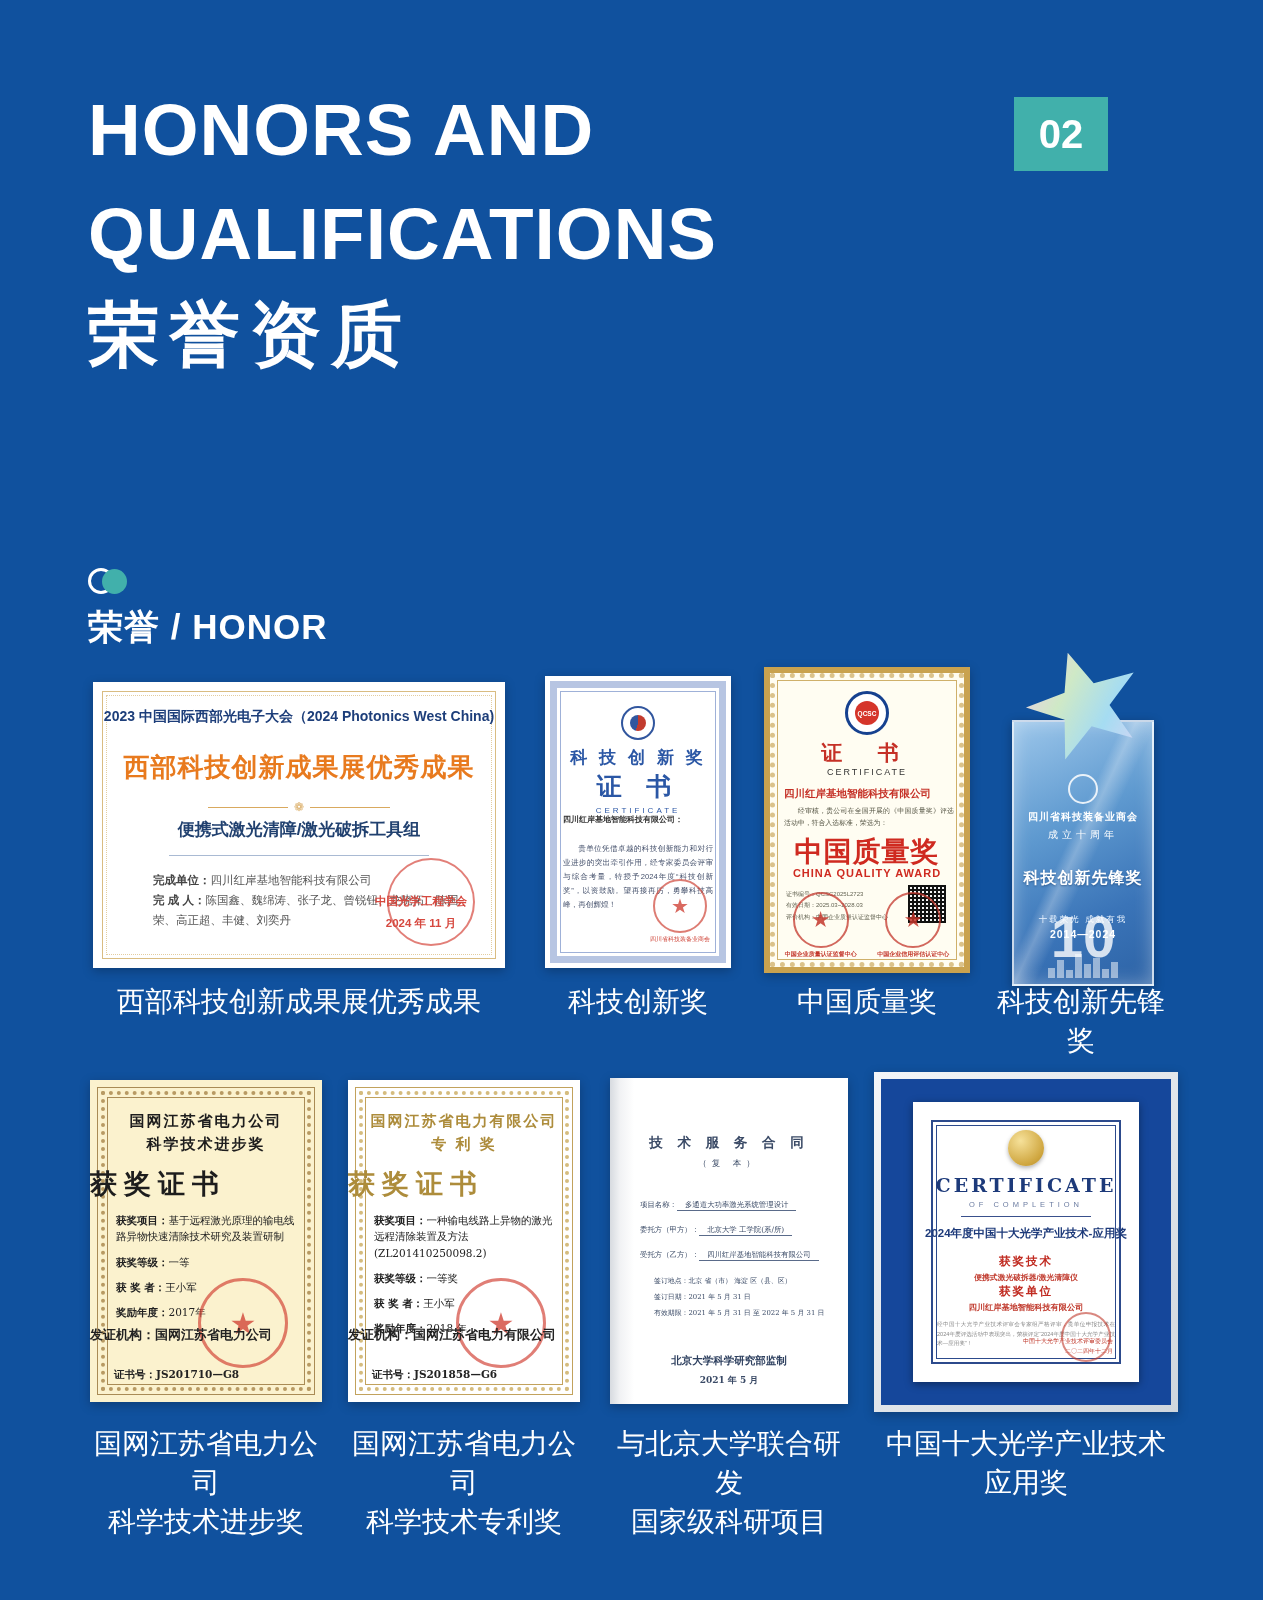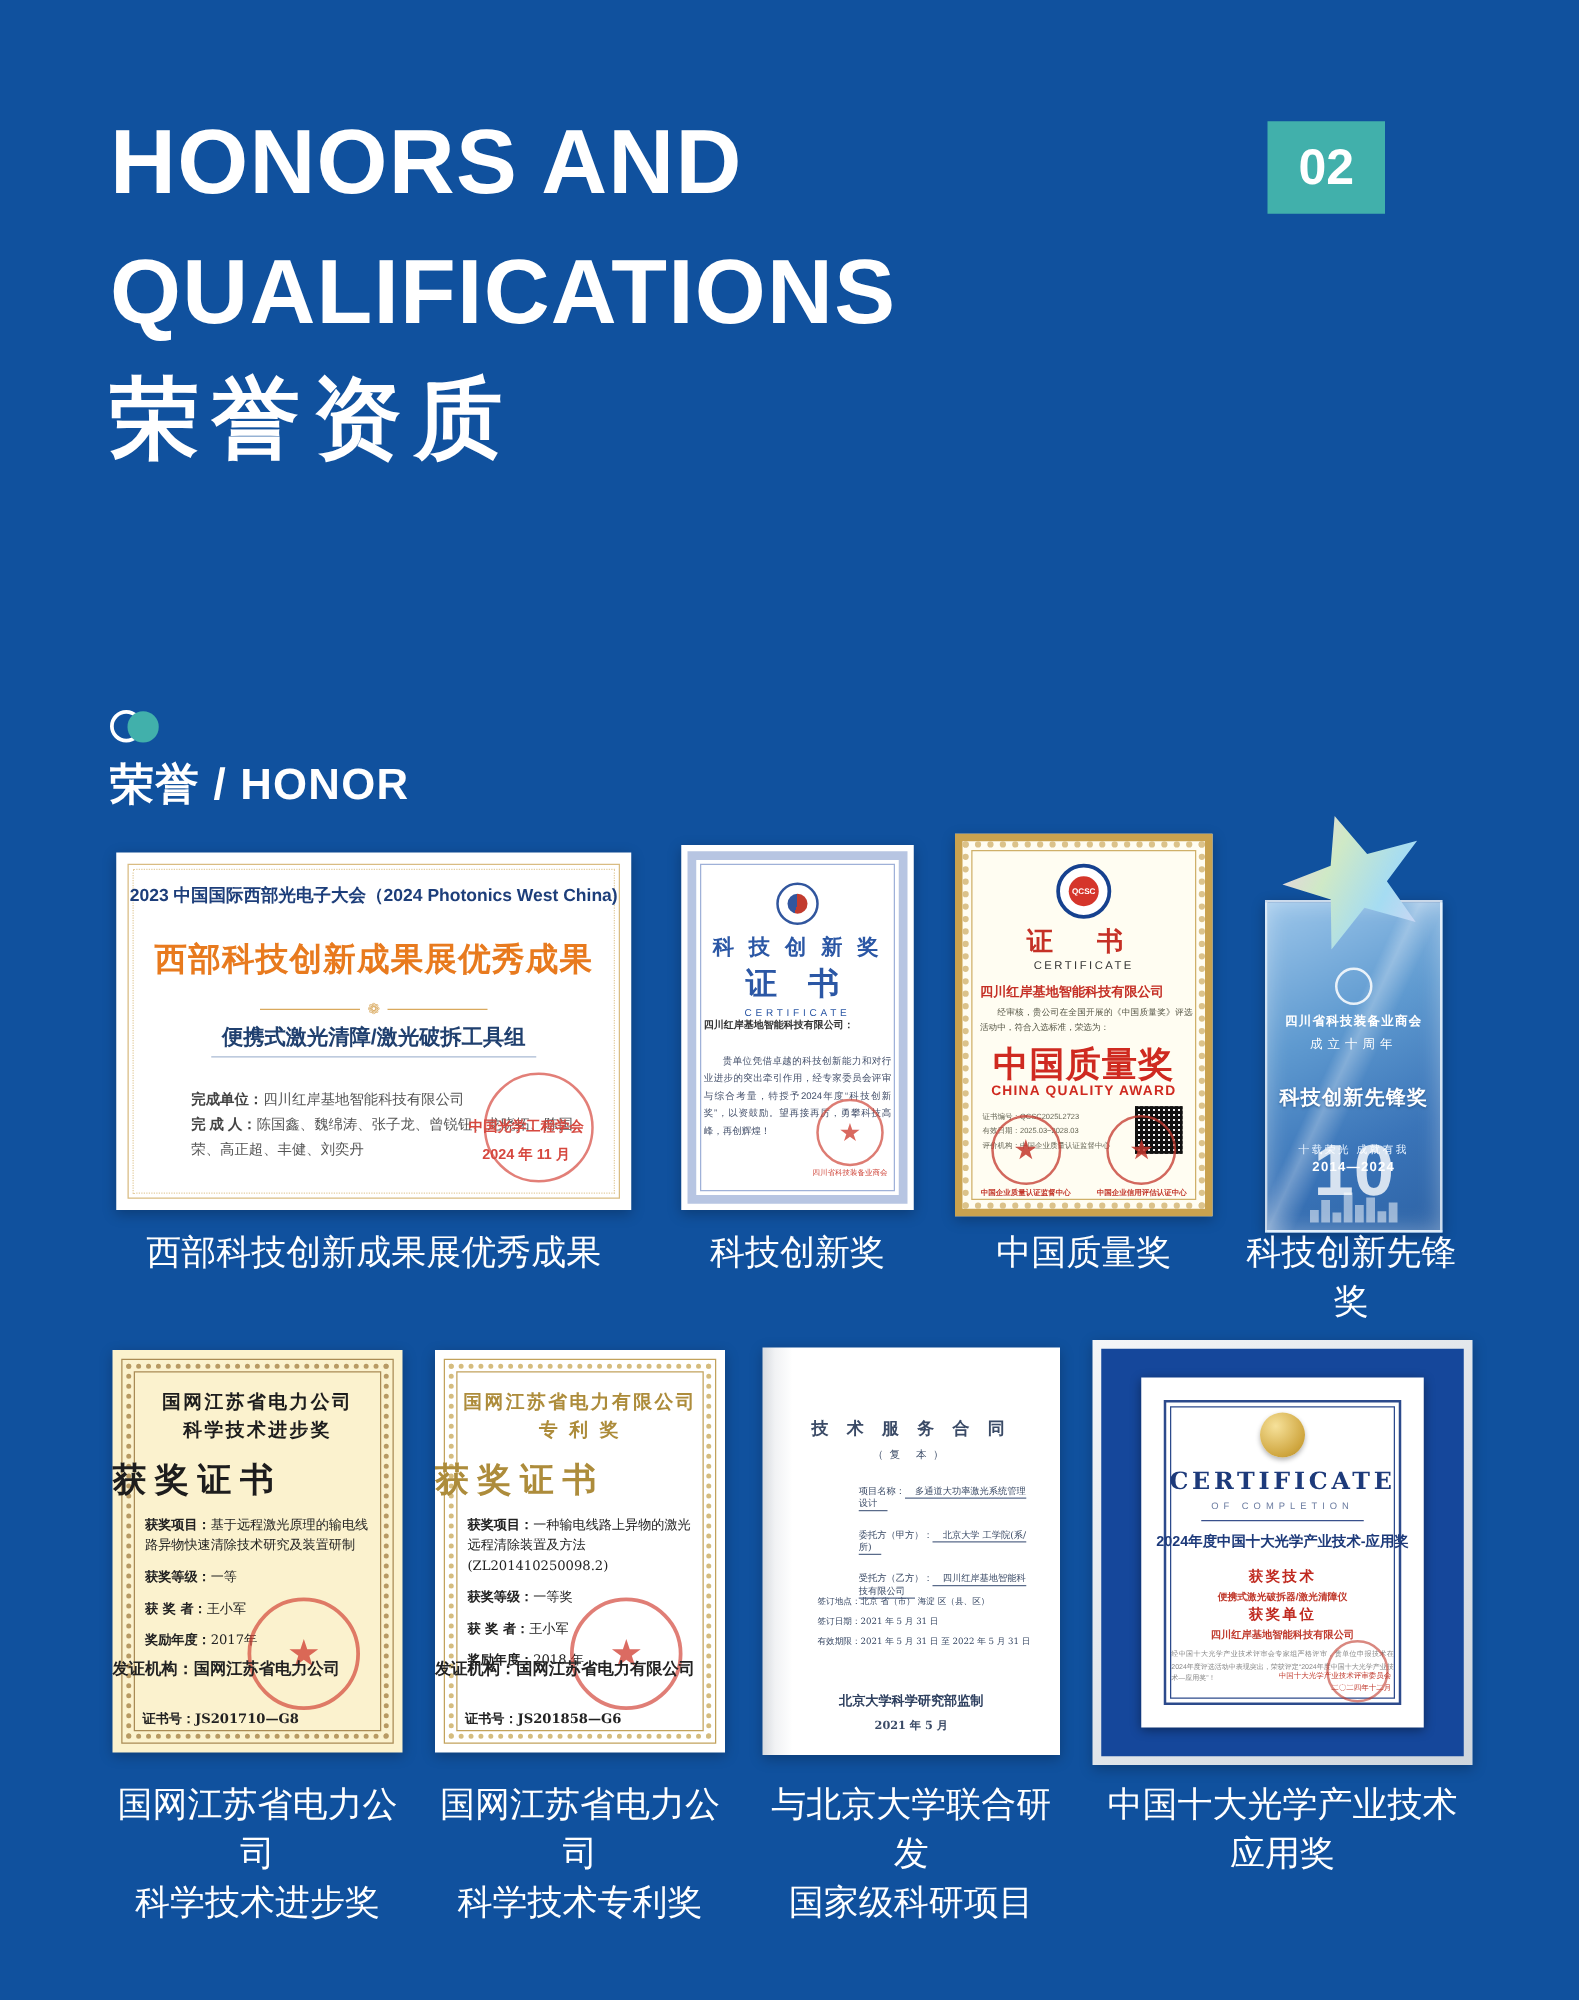--- a/index.html
+++ b/index.html
@@ -22,21 +22,21 @@
   
   .cert1{left:93px;top:682px;width:412px;height:286px;background:#fff;}
   .c1-f1{position:absolute;inset:9px;border:1px solid #d9bc82;}
   .c1-f2{position:absolute;inset:13px;border:1px dotted #e3cda0;}
   .c1-head{position:absolute;top:26px;left:0;right:0;text-align:center;color:#1d3e7a;font-weight:700;font-size:14px;}
   .c1-title{position:absolute;top:68px;left:0;right:0;text-align:center;color:#E87A1E;font-weight:800;font-size:26px;letter-spacing:1px;}
   .c1-div{position:absolute;top:118px;left:0;right:0;display:flex;align-items:center;justify-content:center;color:#d9a95e;}
   .c1-div .bar{width:80px;border-top:1px solid #d9a95e;}
   .c1-div .orn{font-size:12px;margin:0 6px;}
   .c1-sub{position:absolute;top:136px;left:76px;right:76px;text-align:center;color:#20406f;font-weight:800;font-size:17px;
-          padding-bottom:4px;border-bottom:1px solid #a9bad3;}
+          padding-bottom:14px;border-bottom:1px solid #a9bad3;}
   .c1-lines{position:absolute;top:188px;left:60px;right:30px;color:#555;font-size:11.5px;line-height:1.75;}
   .c1-lines b{color:#444;}
   .c1-seal{position:absolute;right:24px;bottom:10px;width:120px;height:92px;color:#d6483f;text-align:center;}
   .c1-seal .ring{position:absolute;right:6px;top:-8px;width:84px;height:84px;border:2.5px solid rgba(214,72,63,.7);border-radius:50%;}
   .c1-seal .t1{position:absolute;left:0;right:0;top:28px;font-size:11.5px;font-weight:700;}
   .c1-seal .t2{position:absolute;left:0;right:0;top:50px;font-size:11.5px;font-weight:700;}
   
   .cert2{left:545px;top:676px;width:186px;height:292px;background:#fff;}
   .c2-f1{position:absolute;inset:5px;border:7px solid #b7c5e2;}
   .c2-f2{position:absolute;inset:15px;border:1px solid #9fb1d8;}
@@ -117,21 +117,21 @@
   .ac-issuer{position:absolute;bottom:58px;left:0;right:0;text-align:left;font-size:13px;font-weight:700;color:#222;}
   .ac-no{position:absolute;bottom:20px;left:24px;font-size:10.5px;font-weight:700;color:#222;}
   .ac-seal{position:absolute;right:34px;bottom:34px;width:84px;height:84px;border:3px solid rgba(207,57,45,.65);border-radius:50%;
            display:flex;align-items:center;justify-content:center;color:rgba(207,57,45,.75);font-size:30px;}
   .c5-ink{color:#1d1d1d;} .c6-ink{color:#AD8C3B;}
   
   .cert7{left:610px;top:1078px;width:238px;height:326px;background:linear-gradient(90deg,#d7dbe0 0,#f1f2f4 10px,#fff 24px);
          font-family:"DejaVu Serif",serif;color:#3a4a66;}
   .c7-title{position:absolute;top:56px;left:0;right:0;text-align:center;font-size:13.5px;font-weight:700;letter-spacing:5px;}
   .c7-sub{position:absolute;top:80px;left:0;right:0;text-align:center;font-size:8.5px;letter-spacing:5px;}
-  .c7-fields{position:absolute;top:110px;left:30px;right:22px;font-size:7.4px;margin-left:47px;}
+  .c7-fields{position:absolute;top:122px;left:30px;right:22px;font-size:7.4px;}
   .c7-field{margin-bottom:15px;}
   .c7-field .v{border-bottom:1px solid #5a6b8a;padding:0 8px 1px;}
   .c7-meta{position:absolute;top:196px;left:44px;right:20px;font-size:6.9px;line-height:2.3;}
   .c7-foot{position:absolute;top:276px;left:0;right:0;text-align:center;font-size:10.5px;font-weight:700;color:#2f4160;}
   .c7-date{position:absolute;top:296px;left:0;right:0;text-align:center;font-size:9px;font-weight:700;}
   
   .cert8{left:874px;top:1072px;width:304px;height:340px;background:linear-gradient(135deg,#f4f6f8,#cfd6dd);}
   .c8-mat{position:absolute;inset:7px;background:#15479B;}
   .c8-paper{position:absolute;inset:23px 32px;background:#fff;box-shadow:0 2px 8px rgba(0,0,0,.4);}
   .c8-deco{position:absolute;inset:18px;border:2px solid #2c4a8c;}

